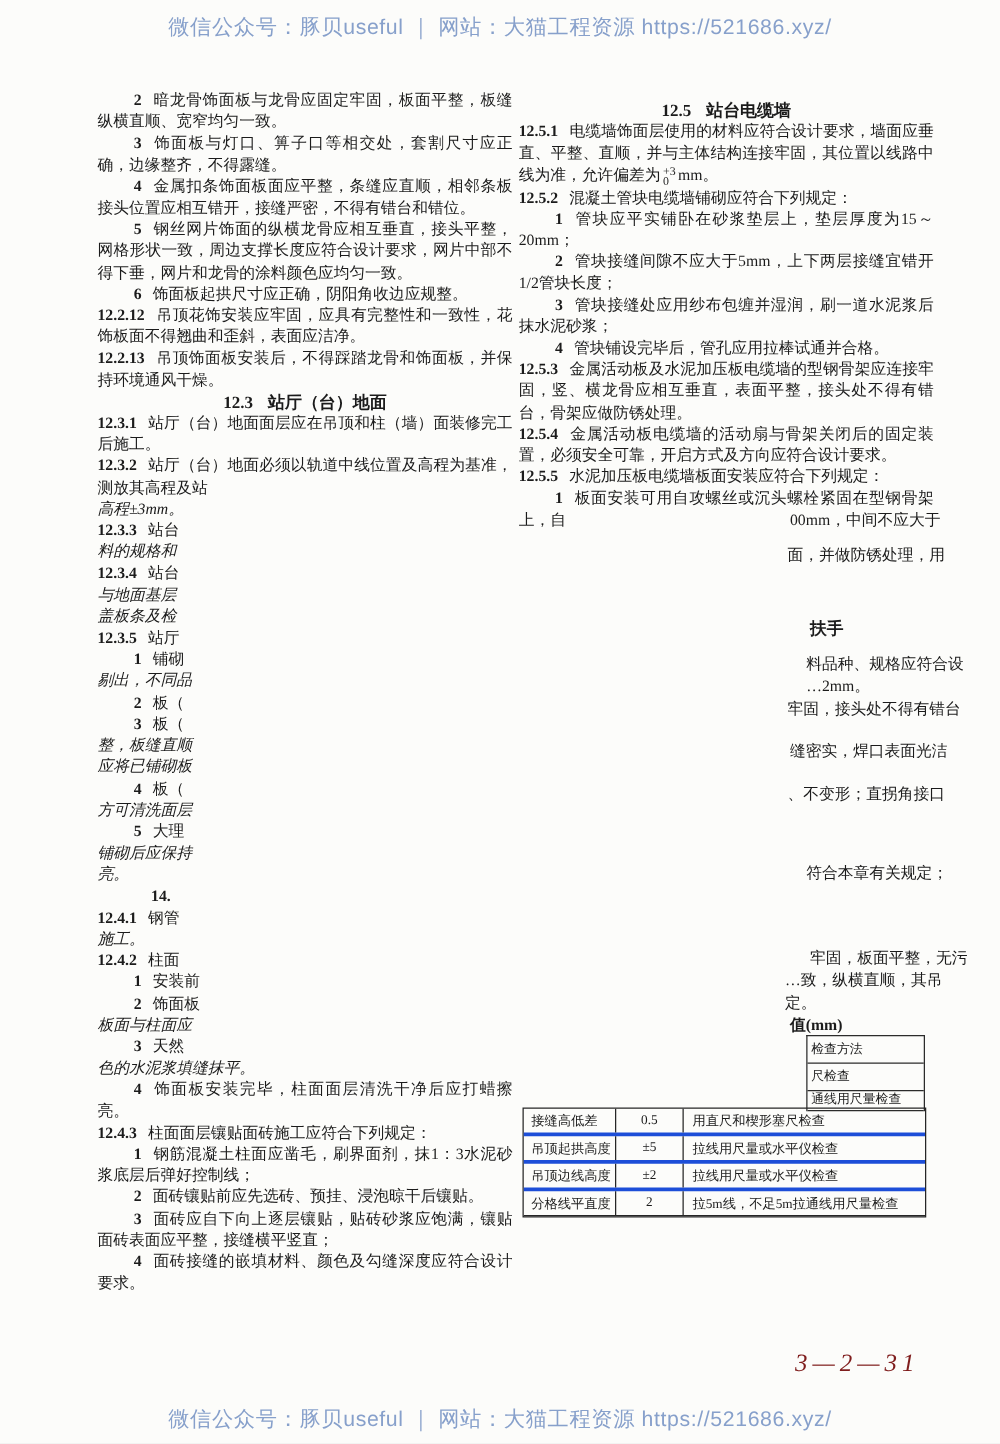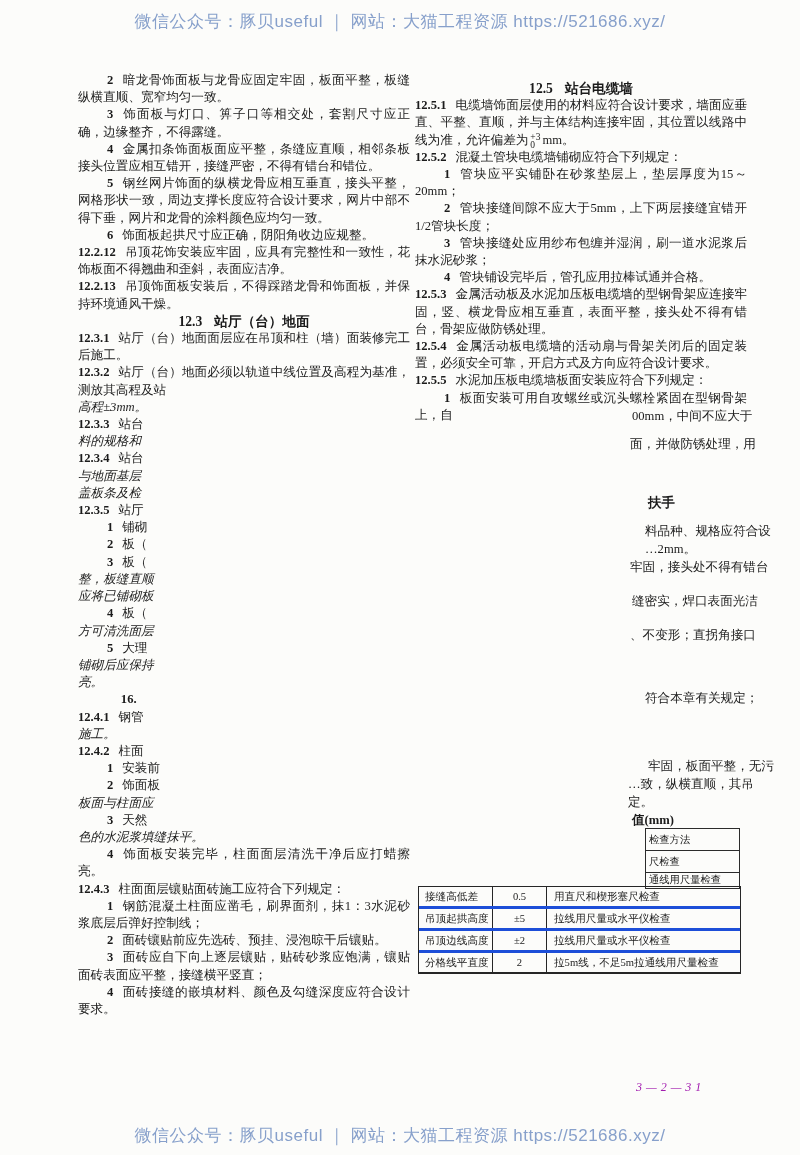--- a/index.html
+++ b/index.html
@@ -50,21 +50,21 @@
               border:1px solid #262626;border-top:1px solid #262626;font-size:10.6px;}
   .trow{display:grid;grid-template-columns:74px 54px 1fr;border-bottom:3px solid #1d4ed8;}
   .trow:last-child{border-bottom:1px solid #262626;}
   .tcell{height:19px;display:flex;align-items:center;border-right:1px solid #262626;
          padding:0 3px;white-space:nowrap;overflow:hidden;}
   .tcell.c-item{justify-content:flex-start;padding-left:6px;}
   .tcell.c-val{justify-content:center;}
   .tcell.c-method{border-right:none;padding-left:7px;}
   
   #page-number{position:absolute;left:636px;top:1080px;font-style:italic;
-               font-size:12px;letter-spacing:4px;color:#a21caf;}
+               font-size:20px;letter-spacing:4px;color:#7f1d1d;}
 </style>
 </head>
 <body>
 
 <div class="page">
 
   <div id="wm-top" class="watermark" style="color: rgb(135, 160, 203);">微信公众号：豚贝useful ｜ 网站：大猫工程资源 https://521686.xyz/</div>
 
   <div id="left-col" class="col">
 
@@ -97,40 +97,41 @@
       <p class="fragment-clause"><b class="num">12.3.4</b><span>站台</span></p>
 
       <p class="fragment"><span>与地面基层</span></p>
 
       <p class="fragment"><span>盖板条及检</span></p>
 
       <p class="fragment-clause"><b class="num">12.3.5</b><span>站厅</span></p>
 
       <p class="fragment-item"><b class="num">1</b><span>铺砌</span></p>
 
+      <p class="fragment"><span>剔出，不同品</span></p>
 
       <p class="fragment-item"><b class="num">2</b><span>板（</span></p>
 
       <p class="fragment-item"><b class="num">3</b><span>板（</span></p>
 
       <p class="fragment"><span>整，板缝直顺</span></p>
 
       <p class="fragment"><span>应将已铺砌板</span></p>
 
       <p class="fragment-item"><b class="num">4</b><span>板（</span></p>
 
       <p class="fragment"><span>方可清洗面层</span></p>
 
       <p class="fragment-item"><b class="num">5</b><span>大理</span></p>
 
       <p class="fragment"><span>铺砌后应保持</span></p>
 
       <p class="fragment"><span>亮。</span></p>
 
-      <p class="fragment-heading"><span>16.</span></p>
+      <p class="fragment-heading"><span>14.</span></p>
 
       <p class="fragment-clause"><b class="num">12.4.1</b><span>钢管</span></p>
 
       <p class="fragment"><span>施工。</span></p>
 
       <p class="fragment-clause"><b class="num">12.4.2</b><span>柱面</span></p>
 
       <p class="fragment-item"><b class="num">1</b><span>安装前</span></p>
 
 

